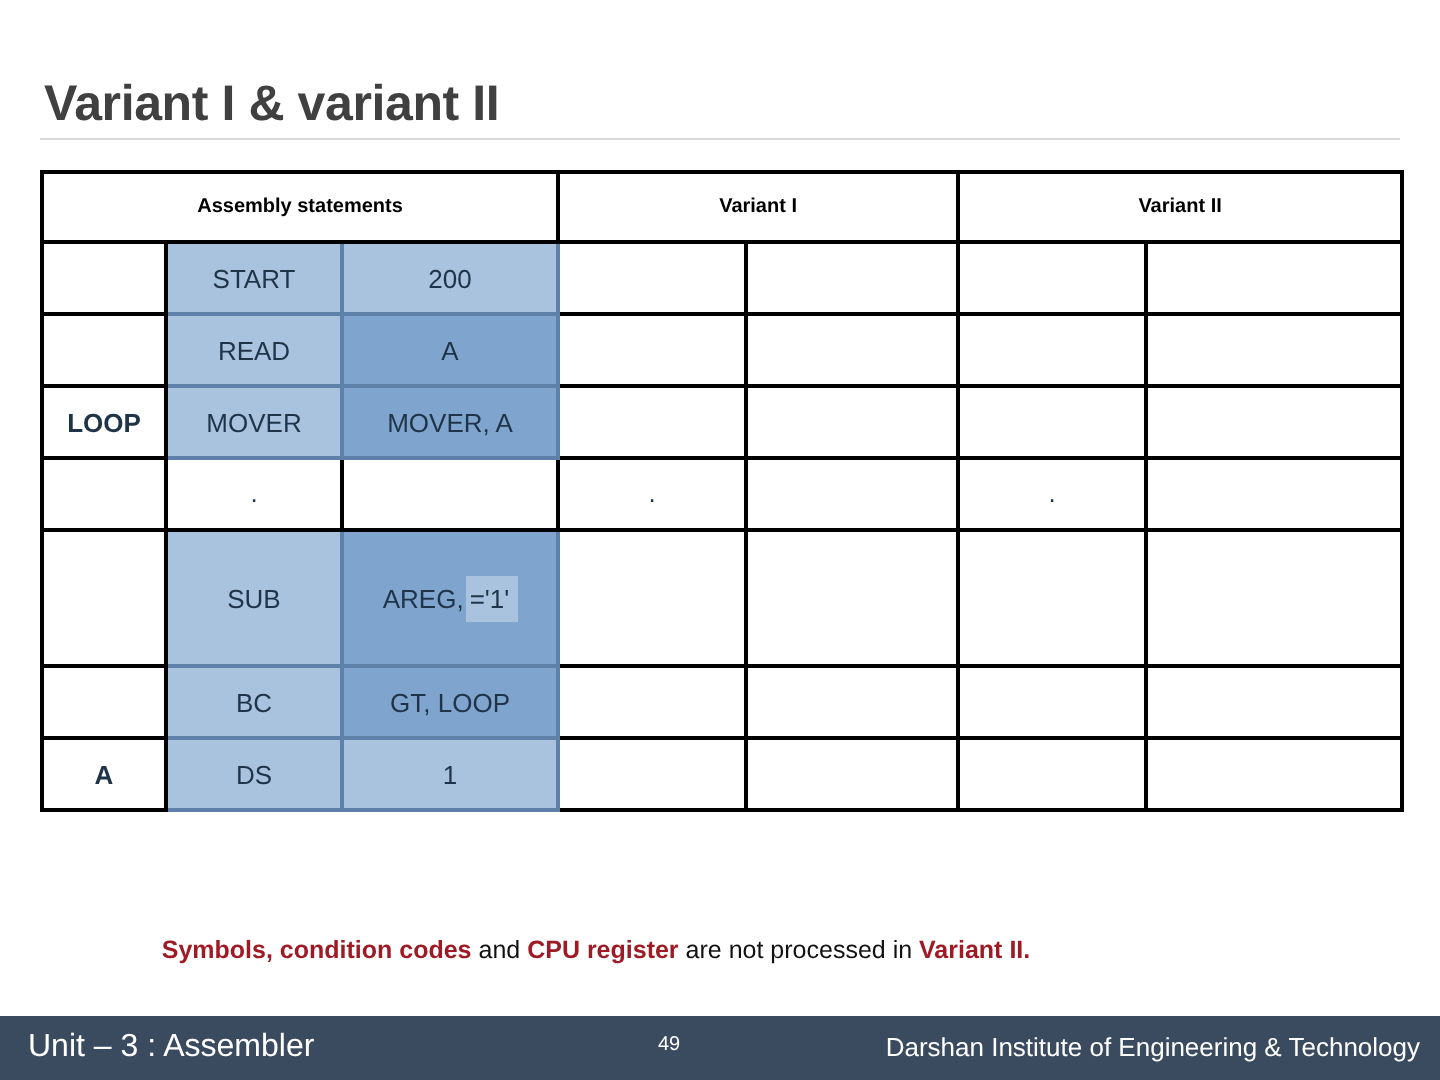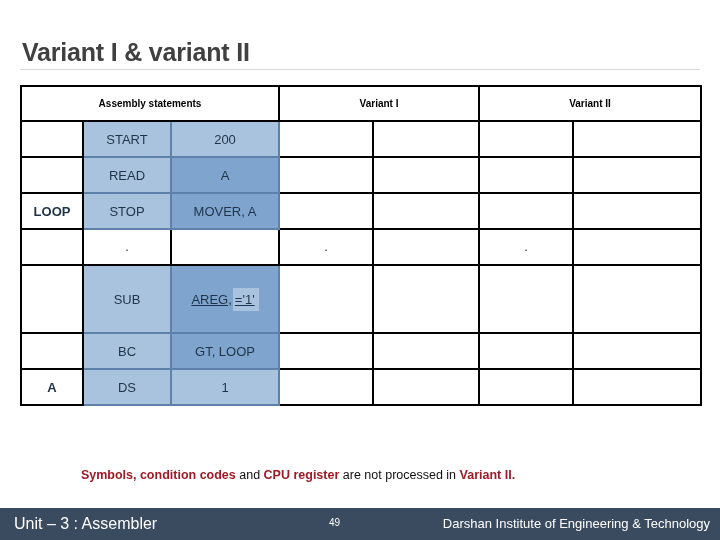--- a/index.html
+++ b/index.html
@@ -81,21 +81,20 @@
   .fill-light  { background: #a9c3de !important; border-color: #5d81a8 !important; }
   .fill-dark   { background: #7fa5ce !important; border-color: #5d81a8 !important; }
   .label-cell  { font-weight: bold; color: #000000; font-size: 13px; }
   .dot-cell    { font-size: 15px; color: #333a44; line-height: 34px; }
 
   
   .split-operand {
     padding: 17px !important;
     background: #7fa5ce !important;
     border-color: #5d81a8 !important;
-    text-decoration: underline;
   }
   .split-operand .split-wrap {
     display: flex;
     align-items: center;
     justify-content: center;
     height: 32px;
     width: 100%;
   }
   .split-operand .seg-dark {
     background: #7fa5ce;
@@ -200,21 +199,21 @@
         <td class="label-cell"></td>
         <td class="fill-light">READ</td>
         <td class="fill-dark">A</td>
         <td></td>
         <td></td>
         <td></td>
         <td></td>
       </tr>
       <tr>
         <td class="label-cell">LOOP</td>
-        <td class="fill-light">STOP</td>
+        <td class="fill-light">MOVER</td>
         <td class="fill-dark">MOVER, A</td>
         <td></td>
         <td></td>
         <td></td>
         <td></td>
       </tr>
       <tr>
         <td class="label-cell"></td>
         <td class="dot-cell">.</td>
         <td></td>

